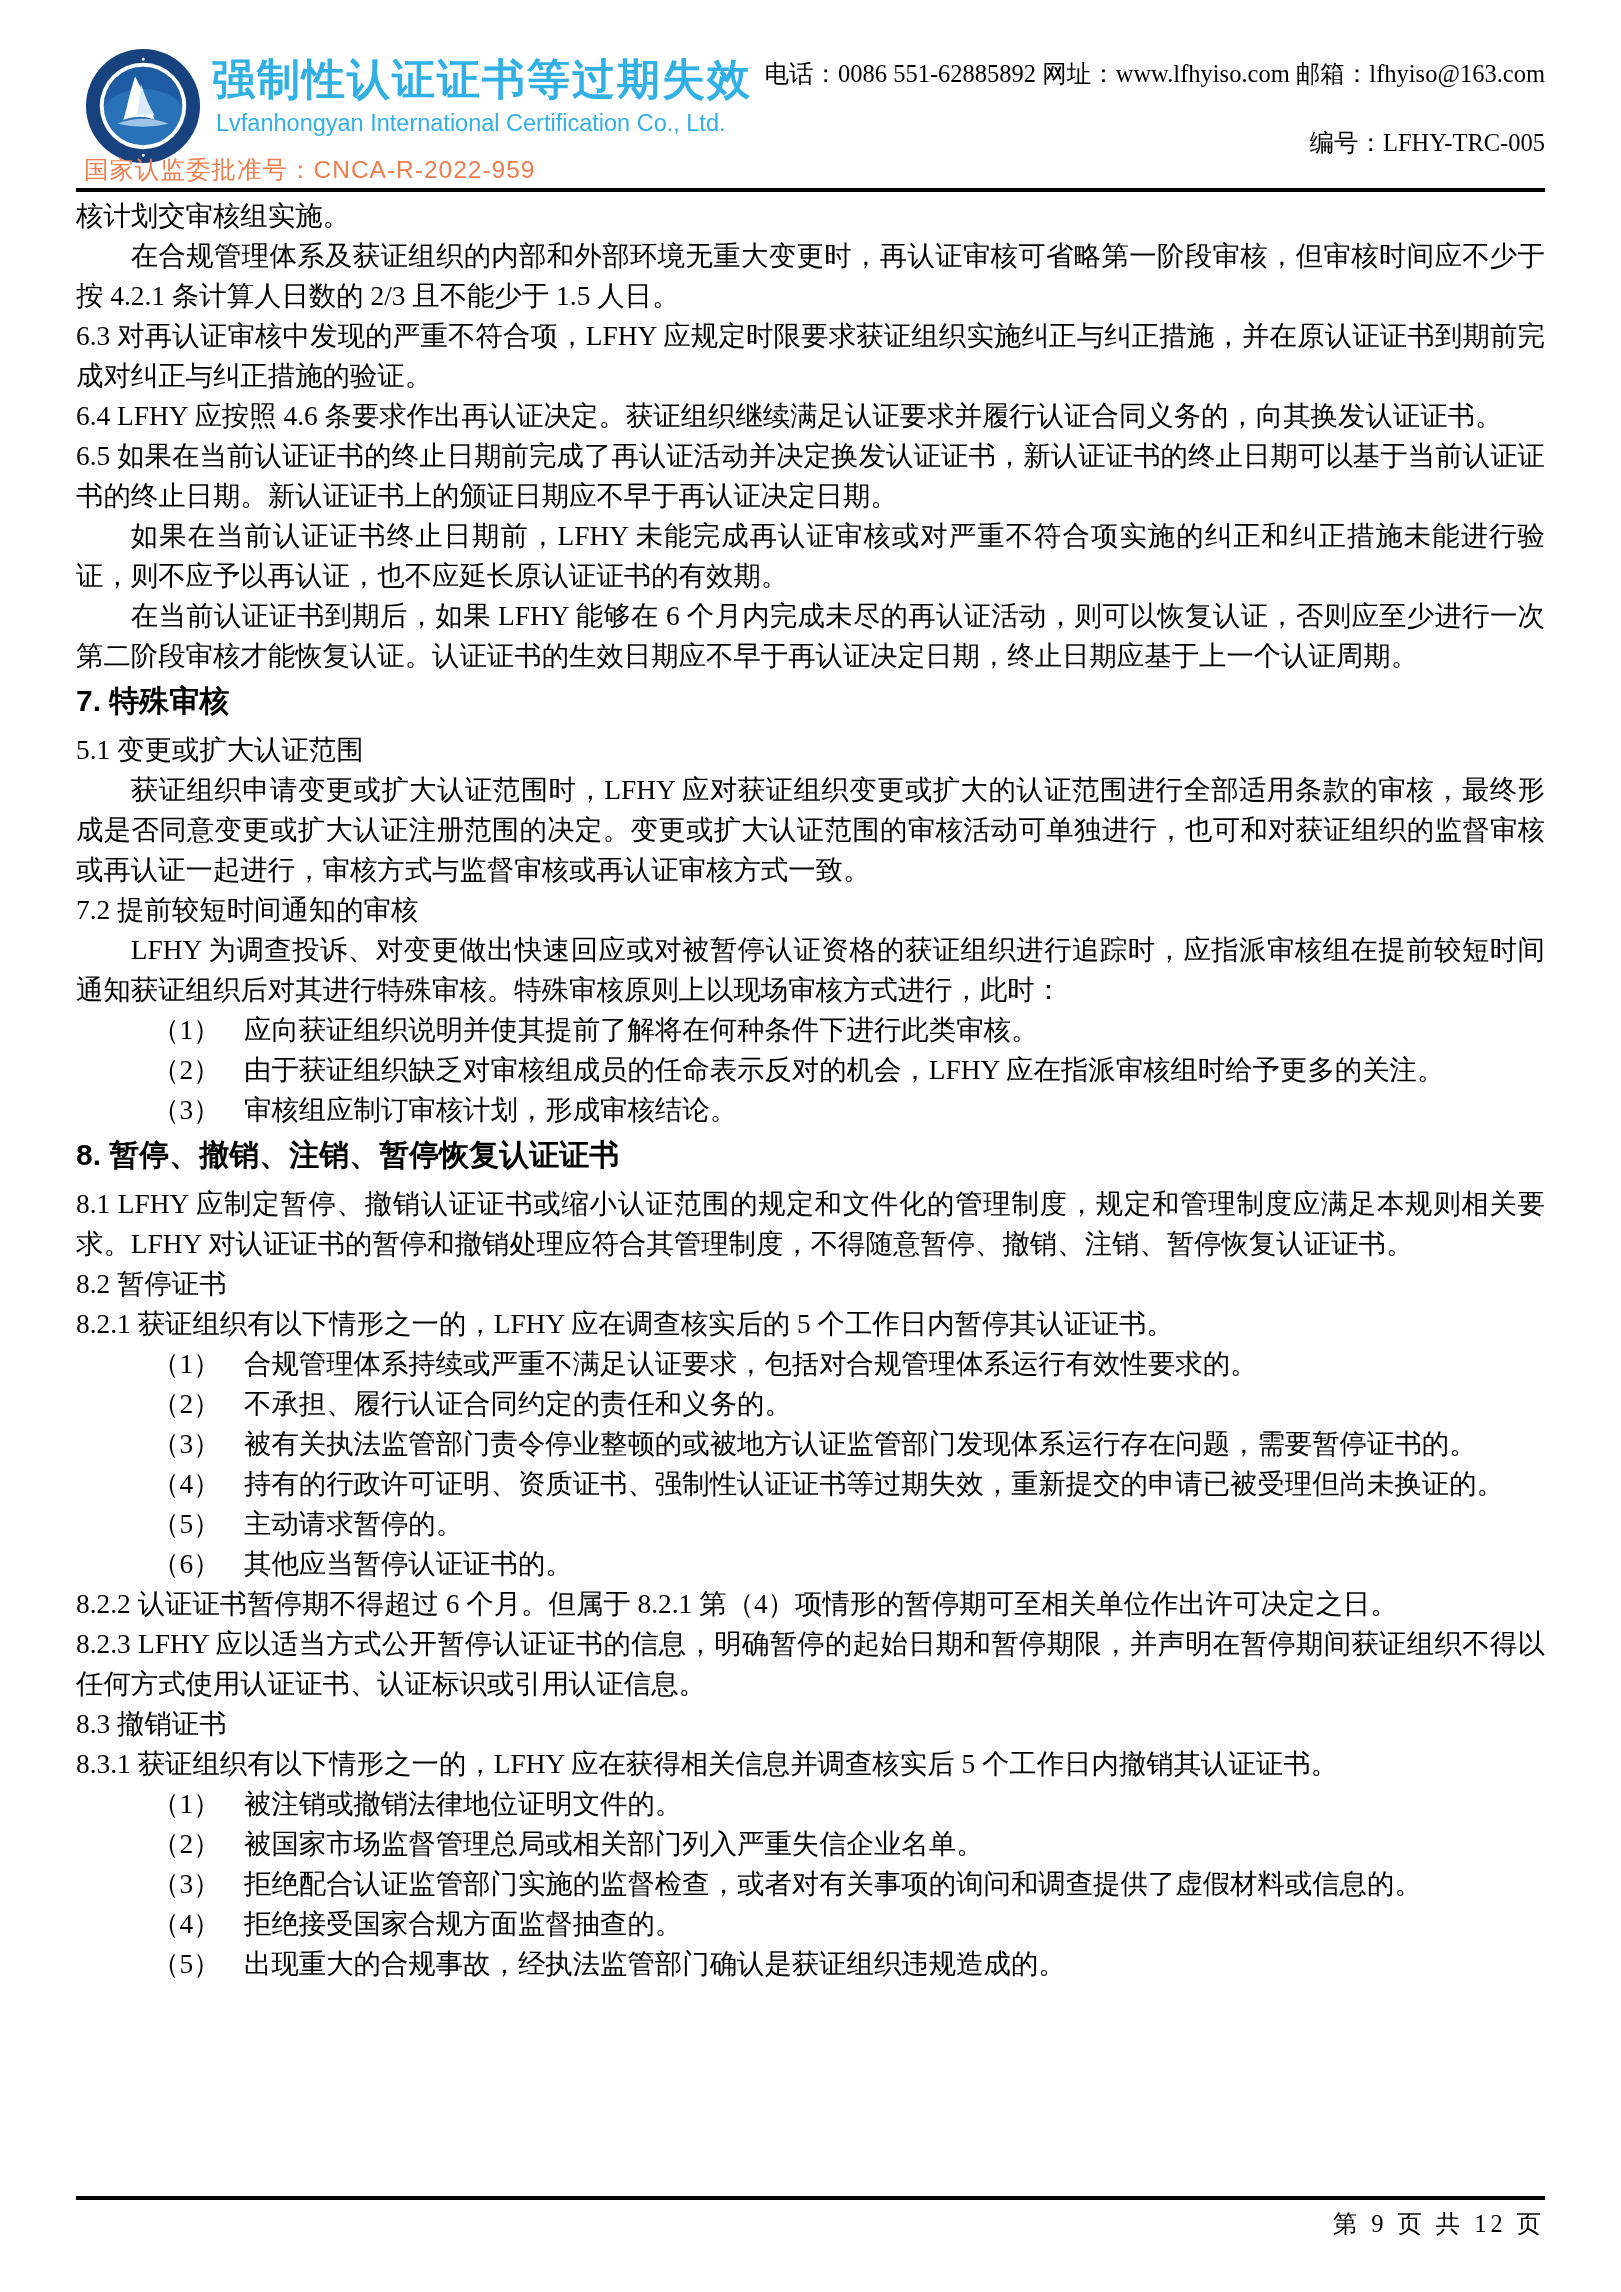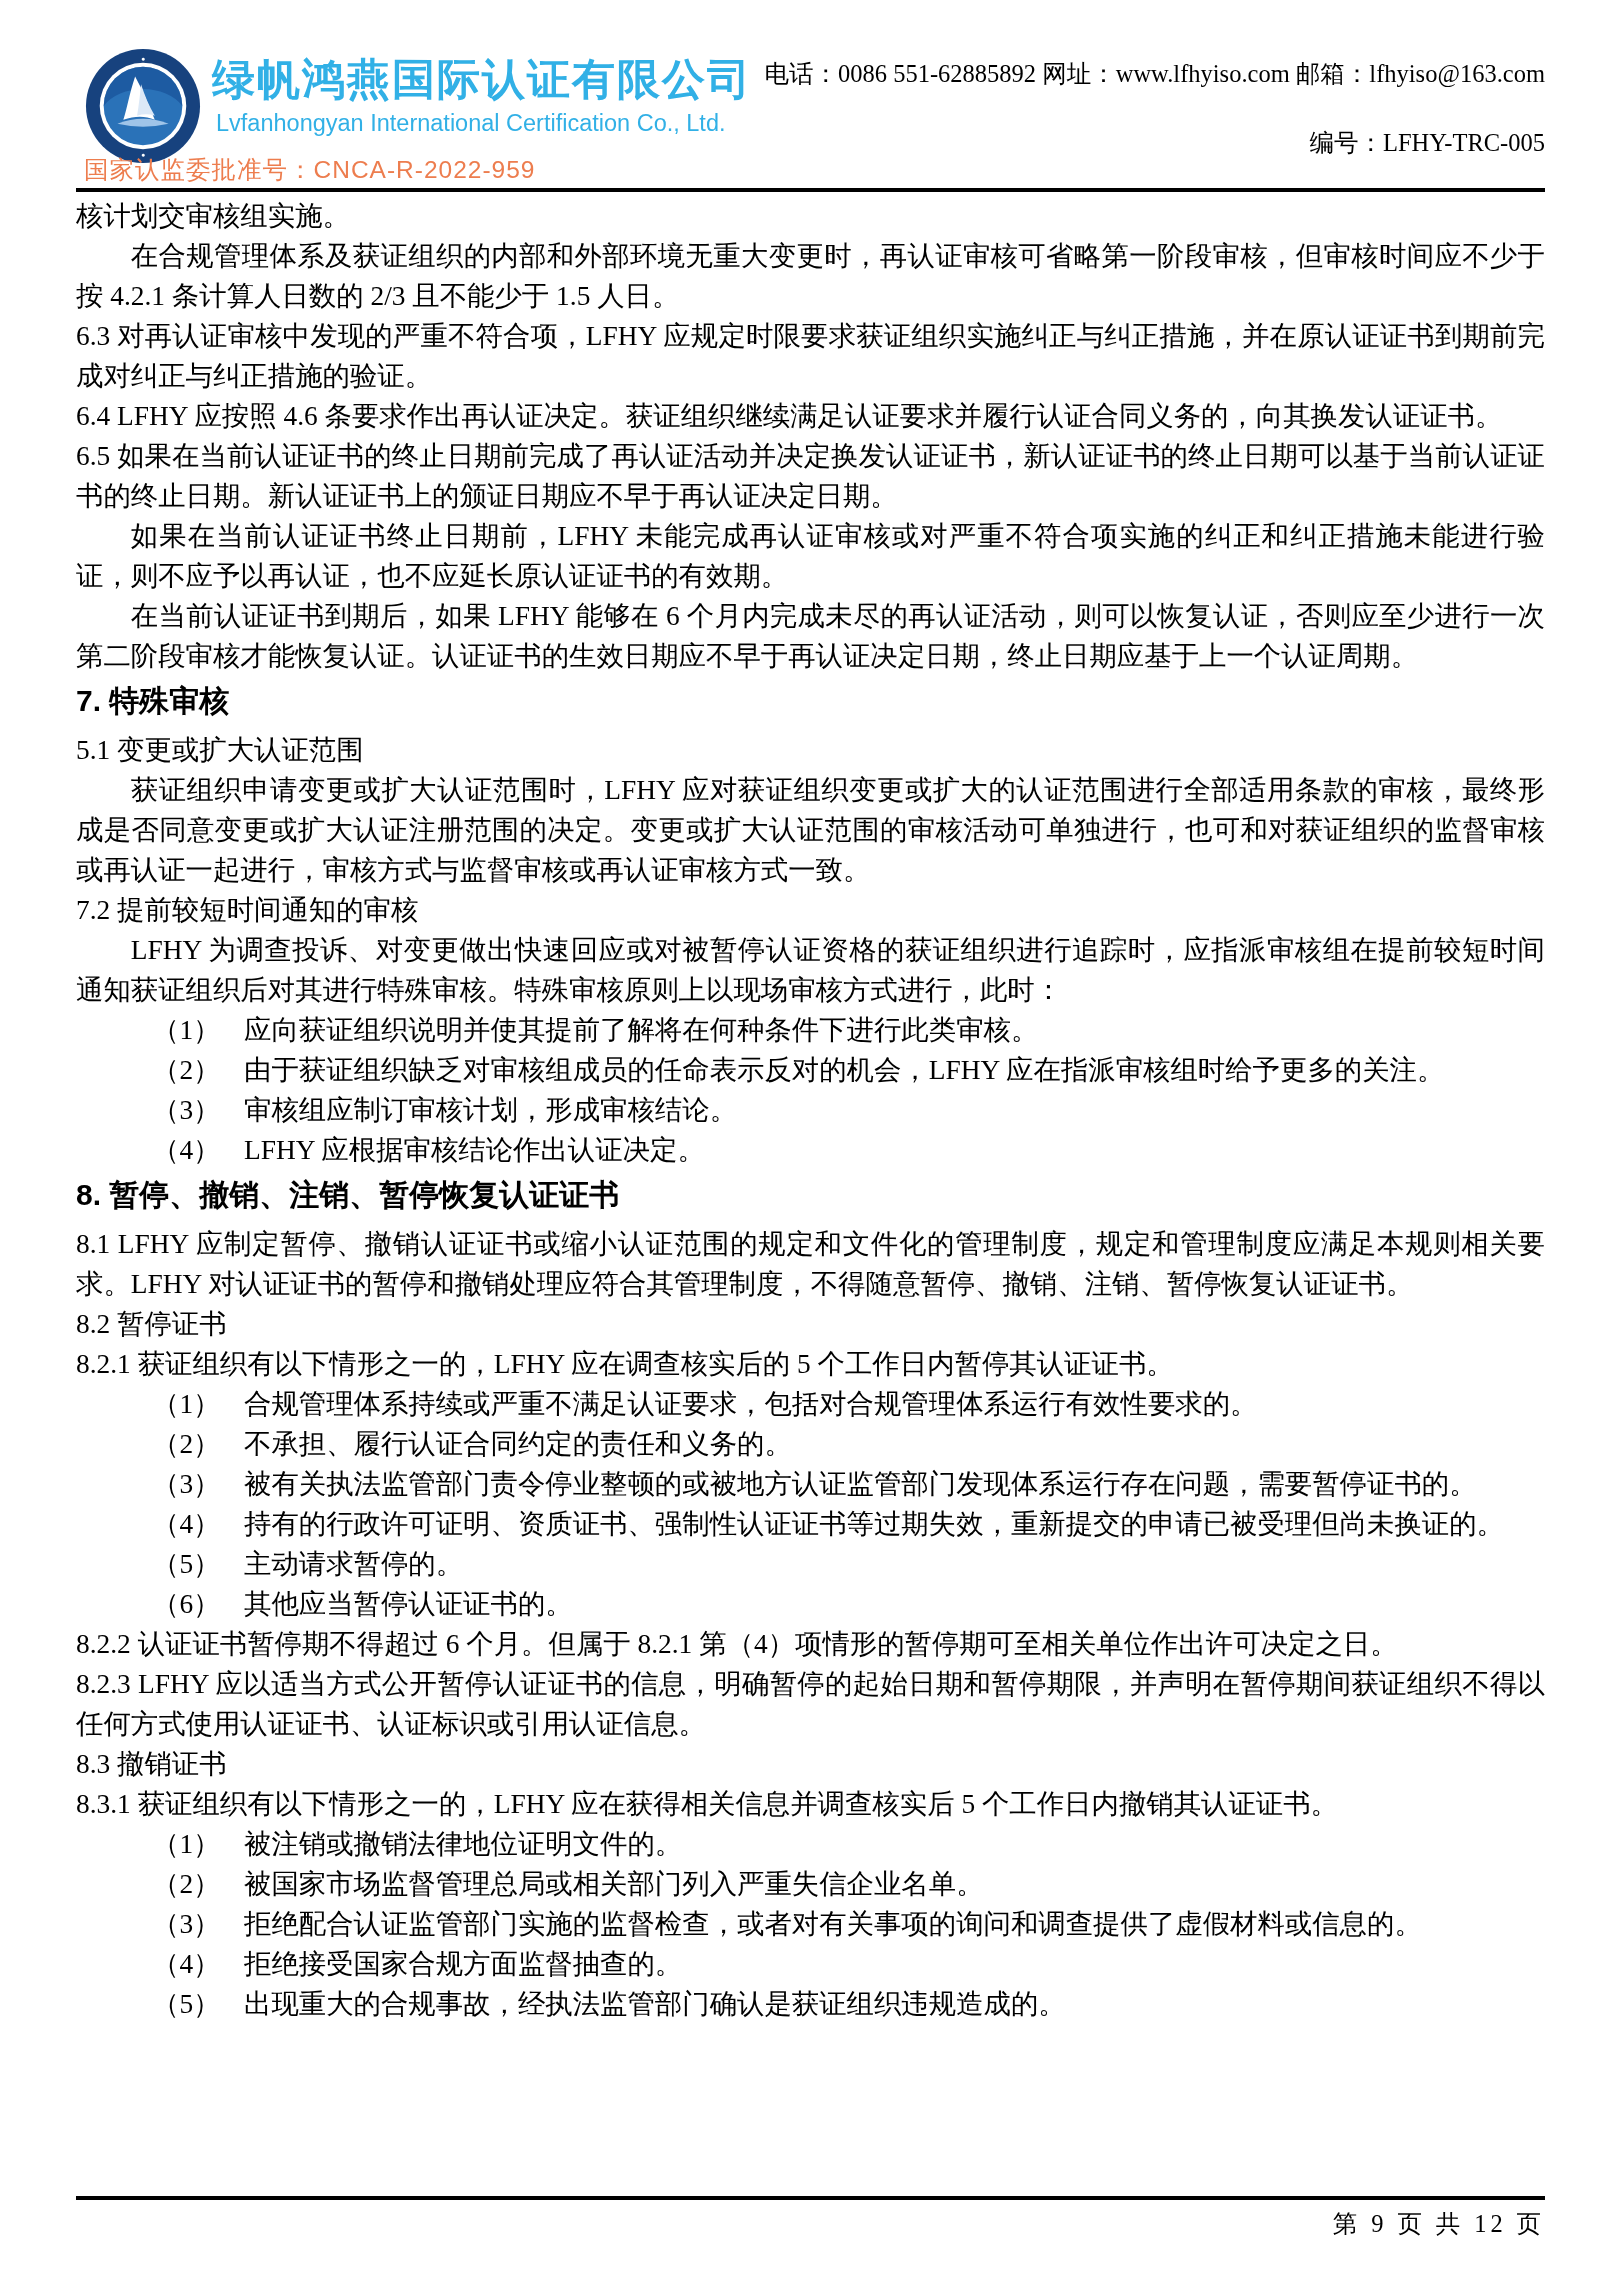--- a/index.html
+++ b/index.html
@@ -84,21 +84,21 @@
       <path d="M60 60 m-40 0 a40 40 0 0 1 80 0 a46 34 0 0 0 -80 0" fill="#174e96" opacity="0.65"></path>
       <path d="M52 30 C 46 48 44 62 40 74 C 52 70 62 70 72 74 C 66 60 60 44 52 30 Z" fill="#ffffff"></path>
       <path d="M58 38 C 62 50 66 60 72 70 C 66 68 60 68 54 70 C 56 58 57 48 58 38 Z" fill="#dce9f7"></path>
       <path d="M34 78 q26 -10 52 0 q-26 6 -52 0 Z" fill="#9fc4e8"></path>
       <g fill="#ffffff" font-size="7" font-family="Liberation Sans, sans-serif">
         <text x="60" y="14" text-anchor="middle" transform="rotate(0 60 60)">●</text>
         <text x="60" y="112" text-anchor="middle">●</text>
       </g>
     </svg>
 
-    <div class="brand-cn">绿帆鸿燕国际认证有限公司</div>
+    <div class="brand-cn">强制性认证证书等过期失效</div>
     <div class="brand-en">Lvfanhongyan International Certification Co., Ltd.</div>
     <div class="approval">国家认监委批准号：CNCA-R-2022-959</div>
 
     <div class="head-right">
       <div>电话：0086 551-62885892 网址：www.lfhyiso.com 邮箱：lfhyiso@163.com</div>
       <div class="doc-no">编号：LFHY-TRC-005</div>
     </div>
 
     <div class="head-rule"></div>
   </div>
@@ -112,21 +112,20 @@
       <p class="indent">如果在当前认证证书终止日期前，LFHY 未能完成再认证审核或对严重不符合项实施的纠正和纠正措施未能进行验证，则不应予以再认证，也不应延长原认证证书的有效期。</p>
       <p class="indent">在当前认证证书到期后，如果 LFHY 能够在 6 个月内完成未尽的再认证活动，则可以恢复认证，否则应至少进行一次第二阶段审核才能恢复认证。认证证书的生效日期应不早于再认证决定日期，终止日期应基于上一个认证周期。</p>
       <p class="heading">7. 特殊审核</p>
       <p class="plain">5.1 变更或扩大认证范围</p>
       <p class="indent">获证组织申请变更或扩大认证范围时，LFHY 应对获证组织变更或扩大的认证范围进行全部适用条款的审核，最终形成是否同意变更或扩大认证注册范围的决定。变更或扩大认证范围的审核活动可单独进行，也可和对获证组织的监督审核或再认证一起进行，审核方式与监督审核或再认证审核方式一致。</p>
       <p class="plain">7.2 提前较短时间通知的审核</p>
       <p class="indent">LFHY 为调查投诉、对变更做出快速回应或对被暂停认证资格的获证组织进行追踪时，应指派审核组在提前较短时间通知获证组织后对其进行特殊审核。特殊审核原则上以现场审核方式进行，此时：</p>
       <p class="list"><span class="li-num">（1）</span><span class="li-text">应向获证组织说明并使其提前了解将在何种条件下进行此类审核。</span></p>
       <p class="list"><span class="li-num">（2）</span><span class="li-text">由于获证组织缺乏对审核组成员的任命表示反对的机会，LFHY 应在指派审核组时给予更多的关注。</span></p>
       <p class="list"><span class="li-num">（3）</span><span class="li-text">审核组应制订审核计划，形成审核结论。</span></p>
-      <p class="list"><span class="li-num">（4）</span><span class="li-text">LFHY 应根据审核结论作出认证决定。</span></p>
       <p class="heading">8. 暂停、撤销、注销、暂停恢复认证证书</p>
       <p class="plain">8.1 LFHY 应制定暂停、撤销认证证书或缩小认证范围的规定和文件化的管理制度，规定和管理制度应满足本规则相关要求。LFHY 对认证证书的暂停和撤销处理应符合其管理制度，不得随意暂停、撤销、注销、暂停恢复认证证书。</p>
       <p class="plain">8.2 暂停证书</p>
       <p class="plain">8.2.1 获证组织有以下情形之一的，LFHY 应在调查核实后的 5 个工作日内暂停其认证证书。</p>
       <p class="list"><span class="li-num">（1）</span><span class="li-text">合规管理体系持续或严重不满足认证要求，包括对合规管理体系运行有效性要求的。</span></p>
       <p class="list"><span class="li-num">（2）</span><span class="li-text">不承担、履行认证合同约定的责任和义务的。</span></p>
       <p class="list"><span class="li-num">（3）</span><span class="li-text">被有关执法监管部门责令停业整顿的或被地方认证监管部门发现体系运行存在问题，需要暂停证书的。</span></p>
       <p class="list"><span class="li-num">（4）</span><span class="li-text">持有的行政许可证明、资质证书、强制性认证证书等过期失效，重新提交的申请已被受理但尚未换证的。</span></p>
       <p class="list"><span class="li-num">（5）</span><span class="li-text">主动请求暂停的。</span></p>
       <p class="list"><span class="li-num">（6）</span><span class="li-text">其他应当暂停认证证书的。</span></p>

